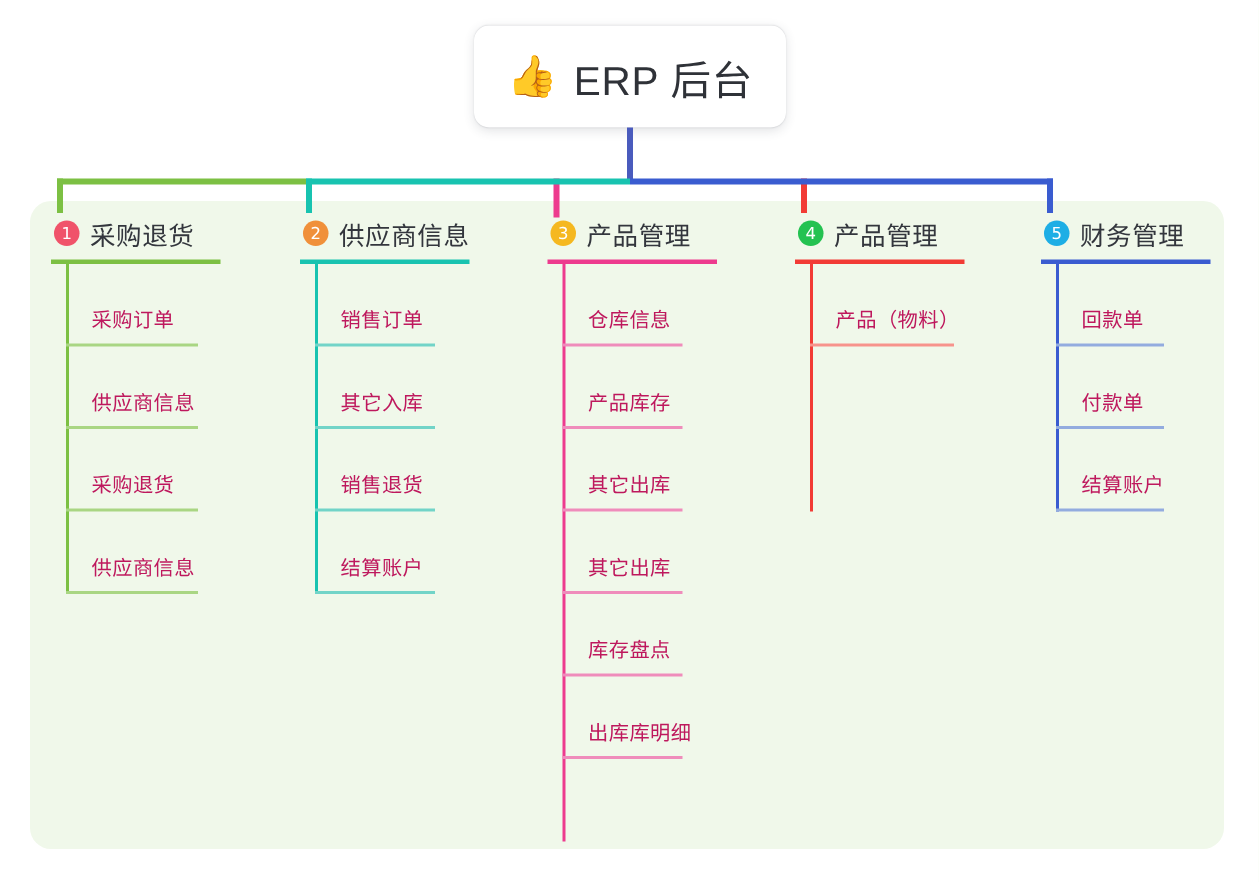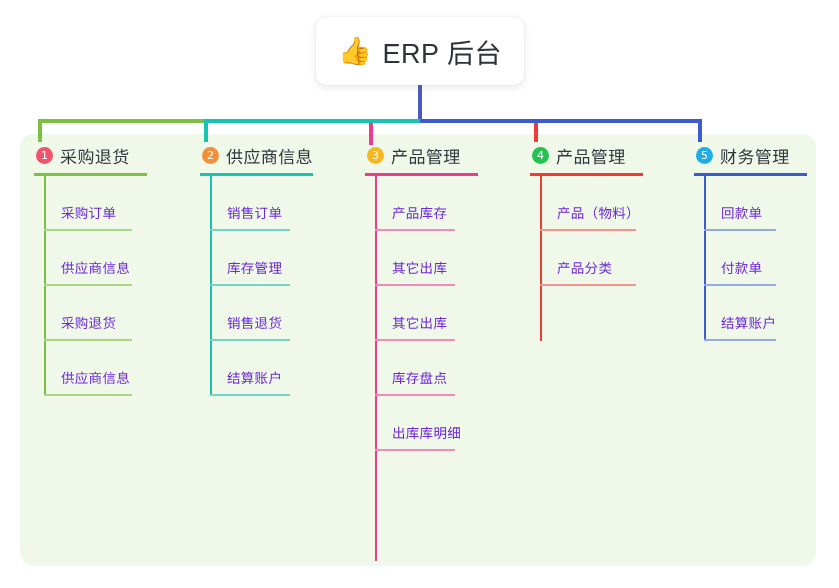--- a/index.html
+++ b/index.html
@@ -130,21 +130,21 @@
   .item {
     position: relative;
     height: 55px;
     box-sizing: border-box;
   }
   .item-label {
     position: absolute;
     left: 17px;
     bottom: 9px;
     font-size: 13.5px;
-    color: #6d28d9;
+    color: #be185d;
     white-space: nowrap;
     letter-spacing: 0.3px;
   }
   .item-rule {
     position: absolute;
     left: 0;
     bottom: 0;
     height: 2px;
   }
 </style>
@@ -206,21 +206,21 @@
           <span class="branch-title">供应商信息</span>
         </div>
         <div class="head-rule" style="background: rgb(24, 195, 176); width: 113px;"></div>
         <div class="items">
           <div class="spine" style="background: rgb(24, 195, 176); height: 220px;"></div>
           <div class="item">
             <div class="item-label">销售订单</div>
             <div class="item-rule" style="background: rgb(114, 212, 200); width: 80px;"></div>
           </div>
           <div class="item">
-            <div class="item-label">库存管理</div>
+            <div class="item-label">其它入库</div>
             <div class="item-rule" style="background: rgb(114, 212, 200); width: 80px;"></div>
           </div>
           <div class="item">
             <div class="item-label">销售退货</div>
             <div class="item-rule" style="background: rgb(114, 212, 200); width: 80px;"></div>
           </div>
           <div class="item">
             <div class="item-label">结算账户</div>
             <div class="item-rule" style="background: rgb(114, 212, 200); width: 80px;"></div>
           </div>
@@ -228,20 +228,24 @@
       </div>
       <div class="branch" style="left: 365px;">
         <div class="branch-head">
           <span class="badge" style="background: rgb(245, 184, 32);">3</span>
           <span class="branch-title">产品管理</span>
         </div>
         <div class="head-rule" style="background: rgb(237, 59, 142); width: 113px;"></div>
         <div class="items">
           <div class="spine" style="background: rgb(237, 59, 142); height: 385px;"></div>
           <div class="item">
+            <div class="item-label">仓库信息</div>
+            <div class="item-rule" style="background: rgb(239, 140, 187); width: 80px;"></div>
+          </div>
+          <div class="item">
             <div class="item-label">产品库存</div>
             <div class="item-rule" style="background: rgb(239, 140, 187); width: 80px;"></div>
           </div>
           <div class="item">
             <div class="item-label">其它出库</div>
             <div class="item-rule" style="background: rgb(239, 140, 187); width: 80px;"></div>
           </div>
           <div class="item">
             <div class="item-label">其它出库</div>
             <div class="item-rule" style="background: rgb(239, 140, 187); width: 80px;"></div>
@@ -261,24 +265,20 @@
           <span class="badge" style="background: rgb(36, 194, 81);">4</span>
           <span class="branch-title">产品管理</span>
         </div>
         <div class="head-rule" style="background: rgb(242, 59, 53); width: 113px;"></div>
         <div class="items">
           <div class="spine" style="background: rgb(242, 59, 53); height: 165px;"></div>
           <div class="item">
             <div class="item-label">产品（物料）</div>
             <div class="item-rule" style="background: rgb(247, 147, 140); width: 96px;"></div>
           </div>
-          <div class="item">
-            <div class="item-label">产品分类</div>
-            <div class="item-rule" style="background: rgb(247, 147, 140); width: 96px;"></div>
-          </div>
         </div>
       </div>
       <div class="branch" style="left: 694px;">
         <div class="branch-head">
           <span class="badge" style="background: rgb(30, 174, 229);">5</span>
           <span class="branch-title">财务管理</span>
         </div>
         <div class="head-rule" style="background: rgb(58, 92, 208); width: 113px;"></div>
         <div class="items">
           <div class="spine" style="background: rgb(58, 92, 208); height: 165px;"></div>

